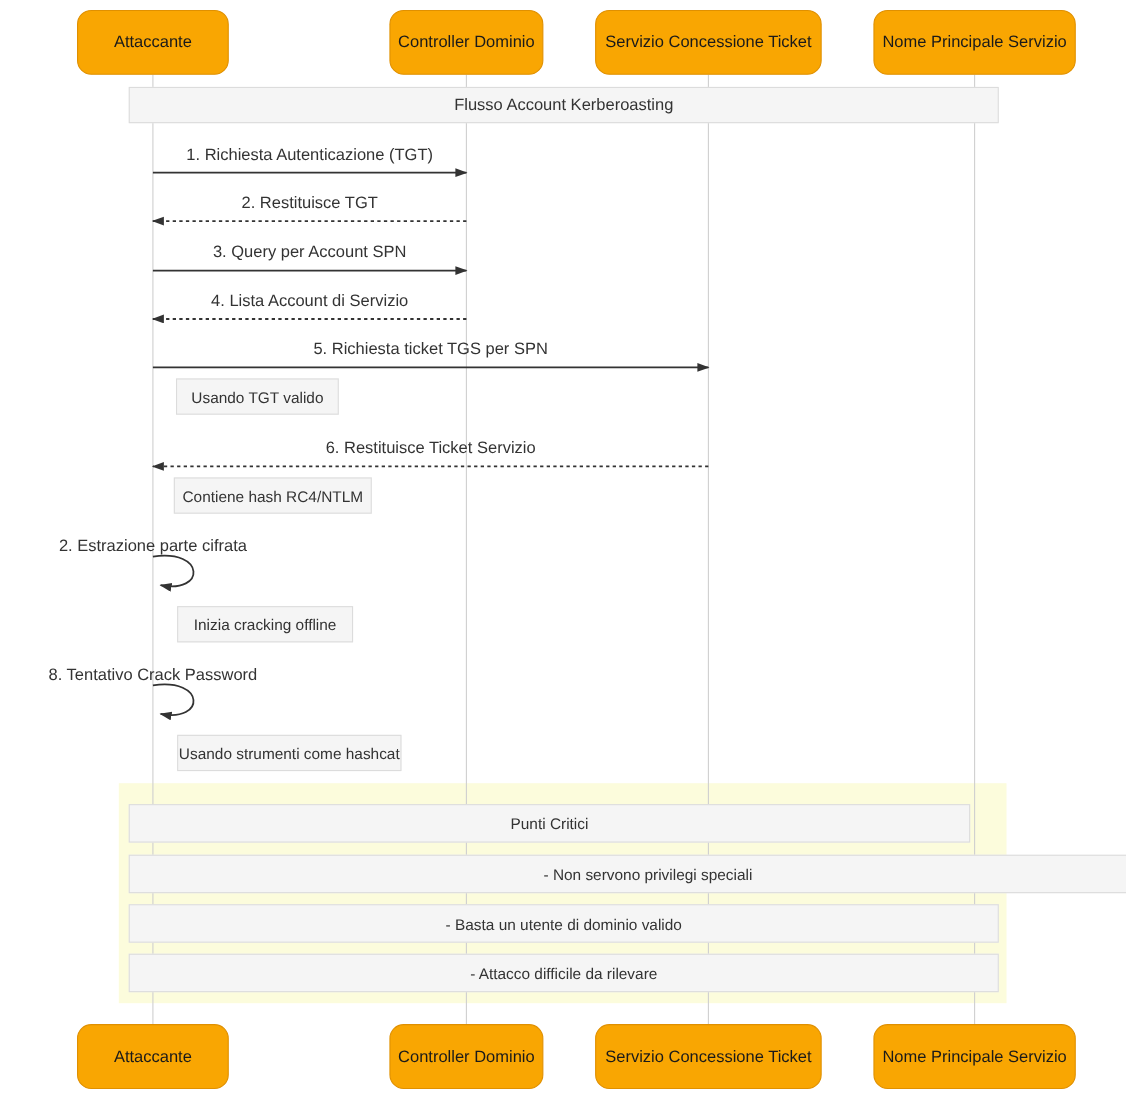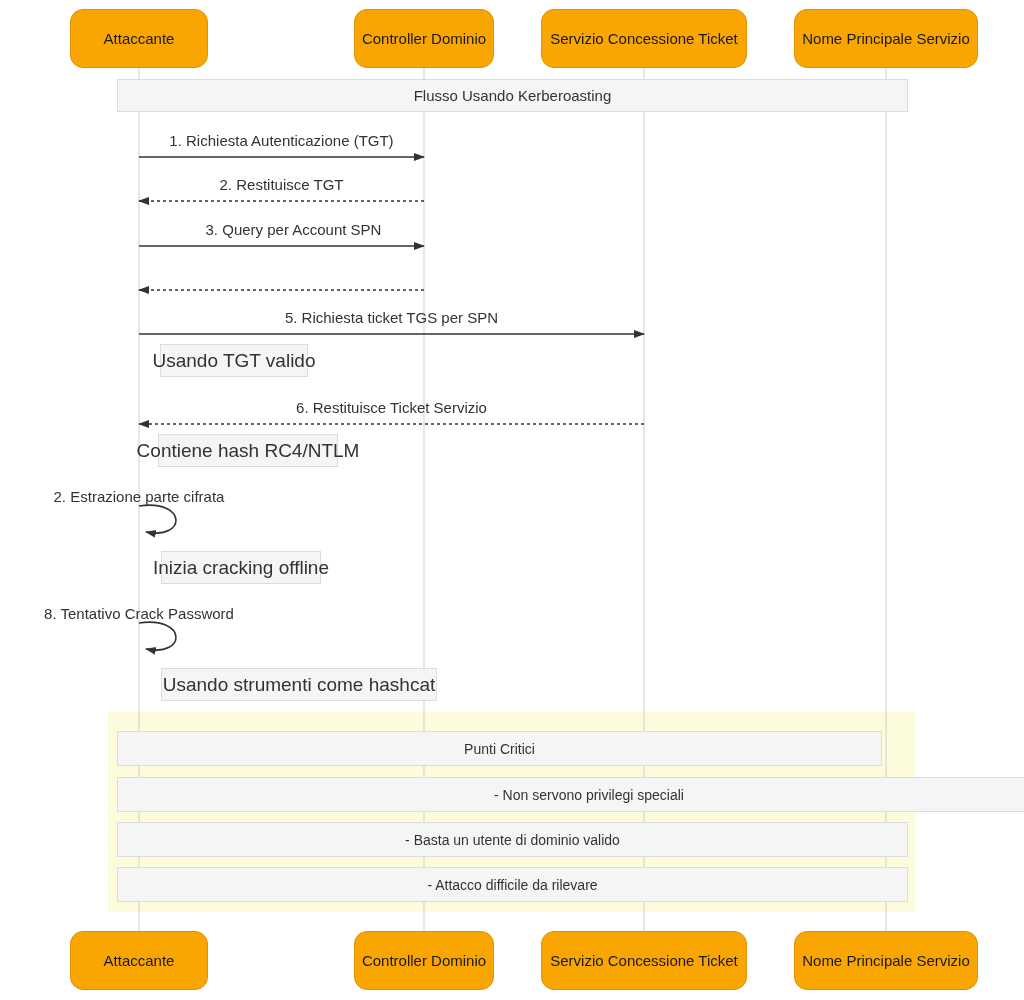--- a/index.html
+++ b/index.html
@@ -22,21 +22,21 @@
     position:absolute;display:flex;align-items:center;justify-content:center;
     background:var(--actor-fill);border:1px solid var(--actor-border);border-radius:13px;
     color:var(--actor-text);font-size:15px;z-index:3;box-sizing:border-box;text-align:center;
   }
   .title-box,.note,.block-note{
     position:absolute;display:flex;align-items:center;justify-content:center;
     background:var(--note-fill);border:1px solid var(--note-border);
     color:var(--text);z-index:2;box-sizing:border-box;white-space:nowrap;
   }
   .title-box{font-size:15px;}
-  .note{font-size:19px;}
+  .note{font-size:14px;}
   .block-note{font-size:14px;}
   .msg-label{
     position:absolute;text-align:center;color:var(--text);font-size:15px;
     height:18px;line-height:18px;z-index:2;white-space:nowrap;
   }
 </style>
 </head>
 <body>
 
 <div id="canvas">
@@ -55,30 +55,31 @@
       <line x1="424" y1="201" x2="139" y2="201" stroke="#333333" stroke-width="1.6" stroke-dasharray="3 3" marker-end="url(#arrowhead)"></line>
       <line x1="139" y1="246" x2="424" y2="246" stroke="#333333" stroke-width="1.6" marker-end="url(#arrowhead)"></line>
       <line x1="424" y1="290" x2="139" y2="290" stroke="#333333" stroke-width="1.6" stroke-dasharray="3 3" marker-end="url(#arrowhead)"></line>
       <line x1="139" y1="334" x2="644" y2="334" stroke="#333333" stroke-width="1.6" marker-end="url(#arrowhead)"></line>
       <line x1="644" y1="424" x2="139" y2="424" stroke="#333333" stroke-width="1.6" stroke-dasharray="3 3" marker-end="url(#arrowhead)"></line>
       <path d="M 139 506 C 187 499, 187 540, 146 532" fill="none" stroke="#333333" stroke-width="1.6" marker-end="url(#arrowhead)"></path>
       <path d="M 139 623 C 187 616, 187 657, 146 649" fill="none" stroke="#333333" stroke-width="1.6" marker-end="url(#arrowhead)"></path>
     </svg>
     <div class="msg-label" style="left: 139px; top: 132px; width: 285px;">1. Richiesta Autenticazione (TGT)</div>
     <div class="msg-label" style="left: 139px; top: 176px; width: 285px;">2. Restituisce TGT</div>
-    <div class="msg-label" style="left: 139px; top: 221px; width: 285px; margin-left: 12px;">3. Query per Account SPN</div>
+    <div class="msg-label" style="left: 139px; top: 221px; width: 285px;">3. Query per Account SPN</div>
+    <div class="msg-label" style="left: 139px; top: 265px; width: 285px;">4. Lista Account di Servizio</div>
     <div class="msg-label" style="left: 139px; top: 309px; width: 505px;">5. Richiesta ticket TGS per SPN</div>
     <div class="msg-label" style="left: 139px; top: 399px; width: 505px;">6. Restituisce Ticket Servizio</div>
     <div class="msg-label" style="left: 9px; top: 488px; width: 260px;">2. Estrazione parte cifrata</div>
     <div class="msg-label" style="left: 9px; top: 605px; width: 260px;">8. Tentativo Crack Password</div>
-    <div class="title-box" style="left: 117px; top: 79px; width: 791px; height: 33px;">Flusso Usando Kerberoasting</div>
+    <div class="title-box" style="left: 117px; top: 79px; width: 791px; height: 33px;">Flusso Account Kerberoasting</div>
     <div class="note" style="left: 160px; top: 344px; width: 148px; height: 33px;">Usando TGT valido</div>
     <div class="note" style="left: 158px; top: 434px; width: 180px; height: 33px;">Contiene hash RC4/NTLM</div>
     <div class="note" style="left: 161px; top: 551px; width: 160px; height: 33px;">Inizia cracking offline</div>
-    <div class="note" style="left: 161px; top: 668px; width: 276px; height: 33px;">Usando strumenti come hashcat</div>
+    <div class="note" style="left: 161px; top: 668px; width: 204px; height: 33px;">Usando strumenti come hashcat</div>
     <div class="block-note" style="left: 117px; top: 731px; width: 765px; height: 35px;">Punti Critici</div>
     <div class="block-note" style="left: 117px; top: 777px; width: 944px; height: 35px;">- Non servono privilegi speciali</div>
     <div class="block-note" style="left: 117px; top: 822px; width: 791px; height: 35px;">- Basta un utente di dominio valido</div>
     <div class="block-note" style="left: 117px; top: 867px; width: 791px; height: 35px;">- Attacco difficile da rilevare</div>
     <div class="actor" style="left: 70px; top: 9px; width: 138px; height: 59px;">Attaccante</div>
     <div class="actor" style="left: 70px; top: 931px; width: 138px; height: 59px;">Attaccante</div>
     <div class="actor" style="left: 354px; top: 9px; width: 140px; height: 59px;">Controller Dominio</div>
     <div class="actor" style="left: 354px; top: 931px; width: 140px; height: 59px;">Controller Dominio</div>
     <div class="actor" style="left: 541px; top: 9px; width: 206px; height: 59px;">Servizio Concessione Ticket</div>
     <div class="actor" style="left: 541px; top: 931px; width: 206px; height: 59px;">Servizio Concessione Ticket</div>

